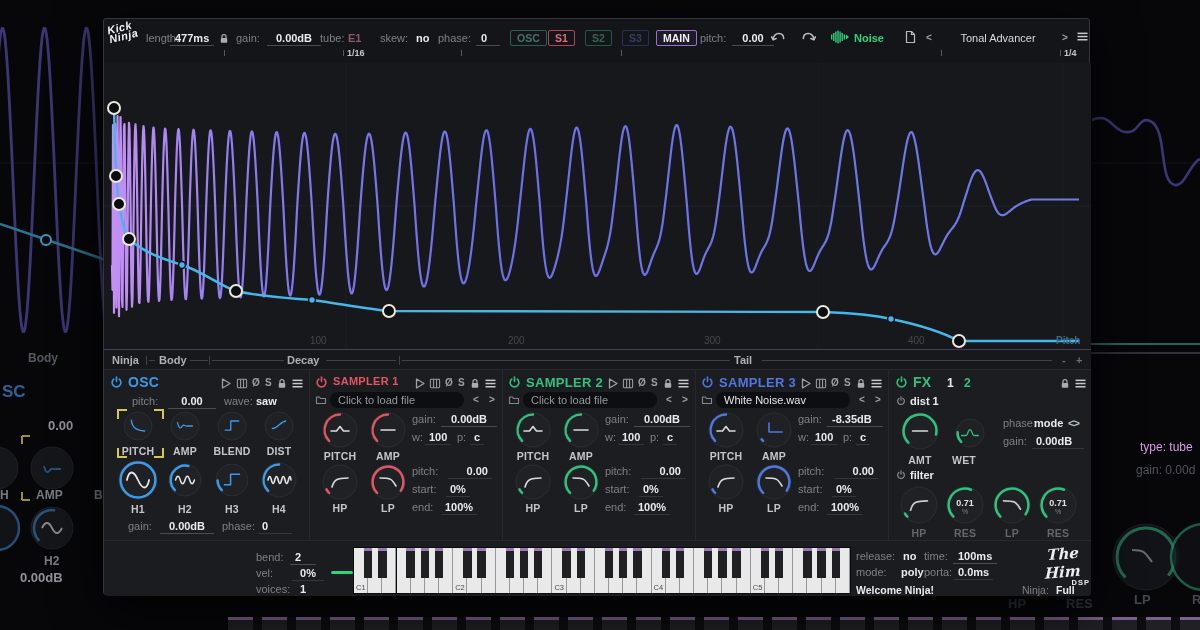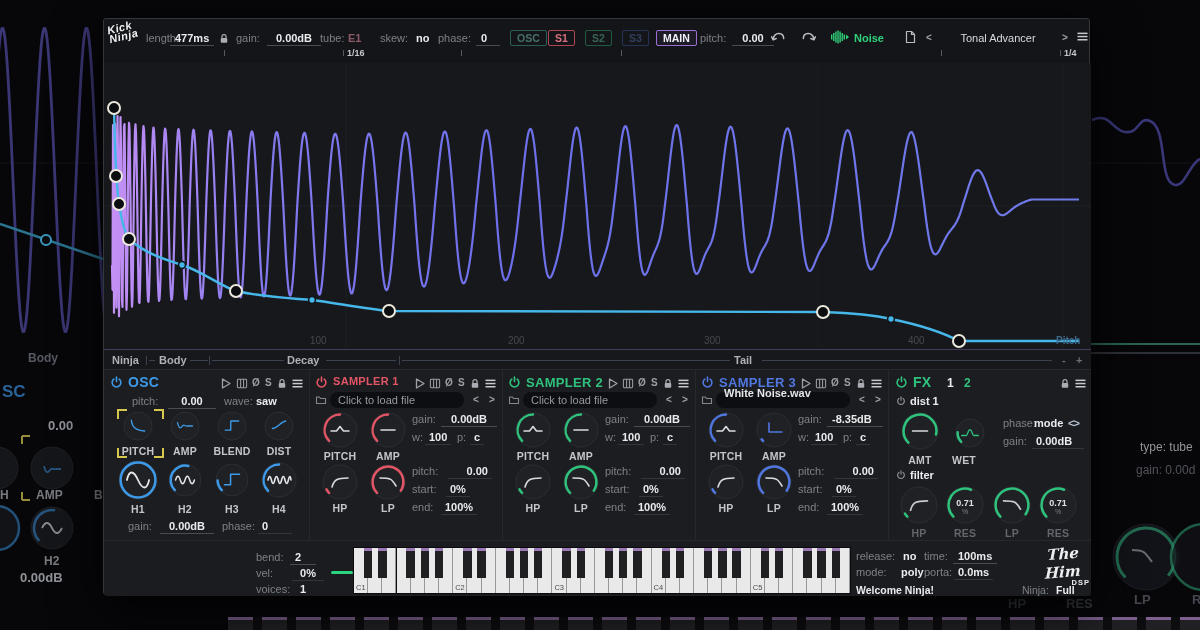--- a/index.html
+++ b/index.html
@@ -79,21 +79,21 @@
   <circle cx="1204" cy="557" r="33" fill="#14151a" stroke="#2a8f68" stroke-width="2.6" opacity="0.7"></circle>
       </svg>
     <div class="bgt" style="left:28px;top:351px;font-size:12px;font-weight:700;color:#5f626a">Body</div>
     <div class="bgt" style="left:2px;top:382px;font-size:17px;font-weight:800;color:#2f6da8">SC</div>
     <div class="bgt" style="left:48px;top:418px;font-size:13px;font-weight:700;color:#9fa2a8">0.00</div>
     <div class="bgt" style="left:0px;top:488px;font-size:12px;font-weight:700;color:#85888e">H</div>
     <div class="bgt" style="left:36px;top:488px;font-size:12px;font-weight:700;color:#85888e">AMP</div>
     <div class="bgt" style="left:94px;top:488px;font-size:12px;font-weight:700;color:#85888e">B</div>
     <div class="bgt" style="left:44px;top:554px;font-size:12px;font-weight:700;color:#85888e">H2</div>
     <div class="bgt" style="left:20px;top:570px;font-size:13px;font-weight:700;color:#9fa2a8">0.00dB</div>
-    <div class="bgt" style="left:1140px;top:440px;font-size:12px;color:#a3a3a3">type: tube</div>
+    <div class="bgt" style="left:1140px;top:440px;font-size:12px;color:#f0abfc">type: tube</div>
     <div class="bgt" style="left:1136px;top:463px;font-size:12px;color:#5a5d64">gain: 0.00d</div>
     <div class="bgt" style="left:1134px;top:592px;font-size:13px;font-weight:700;color:#4c4f56">LP</div>
     <div class="bgt" style="left:1192px;top:592px;font-size:13px;font-weight:700;color:#4c4f56">R</div>
     <div class="bgt" style="left:1008px;top:596px;font-size:13px;font-weight:700;color:#3c3f45">HP</div>
     <div class="bgt" style="left:1066px;top:596px;font-size:13px;font-weight:700;color:#3c3f45">RES</div>
     <div id="bgkeys">
         <i></i>
       </div>
   </div>
 
@@ -497,21 +497,21 @@
           </svg></span>
       <span class="ic" style="left:174px;top:8px"><svg width="13" height="13" viewBox="0 0 13 13">
             <rect x="1.5" y="2.6" width="10" height="1.5" fill="#c6c9ce"></rect>
             <rect x="1.5" y="5.8" width="10" height="1.5" fill="#c6c9ce"></rect>
             <rect x="1.5" y="9" width="10" height="1.5" fill="#c6c9ce"></rect>
           </svg></span>
       <span class="ic" style="left:5px;top:25px"><svg width="12" height="12" viewBox="0 0 12 12">
             <path d="M1.5 3h3l1 1.5h5v5h-9z" fill="none" stroke="#84878d" stroke-width="1.1" stroke-linejoin="round"></path>
           </svg></span>
       <span style="position:absolute;left:20px;top:23px;width:134px;height:16px;background:#0d0e11;border-radius:8px"></span>
-      <span class="al" style="left:28px;top:18px;color:#e4e6e9;font-weight:700">White Noise.wav</span>
+      <span class="al" style="left:28px;top:25px;color:#e4e6e9;font-weight:400">White Noise.wav</span>
       <span class="tg" style="left:163px;top:25px">&lt;</span>
       <span class="tg" style="left:179px;top:25px">&gt;</span>
       <span class="knob" style="left:12px;top:43px"><svg width="36" height="36" viewBox="0 0 36 36">
             <circle cx="18" cy="18" r="17" fill="#1f2125" stroke="#2c2e33" stroke-width="1"></circle>
             <path d="M7.11,28.89 A15.4,15.4 0 0 1 18.00,2.60" fill="none" stroke="#5077e0" stroke-width="2.5" stroke-linecap="round"></path>
             <g transform="scale(1.000)">
               <path d="M9,19 L14.5,19 L18,14.5 L21.5,19 L27,19" fill="none" stroke="#d9dbde" stroke-width="1.6" stroke-linecap="round" stroke-linejoin="round"></path>
             </g>
           </svg></span>
       <span class="knob" style="left:60px;top:43px"><svg width="36" height="36" viewBox="0 0 36 36">

